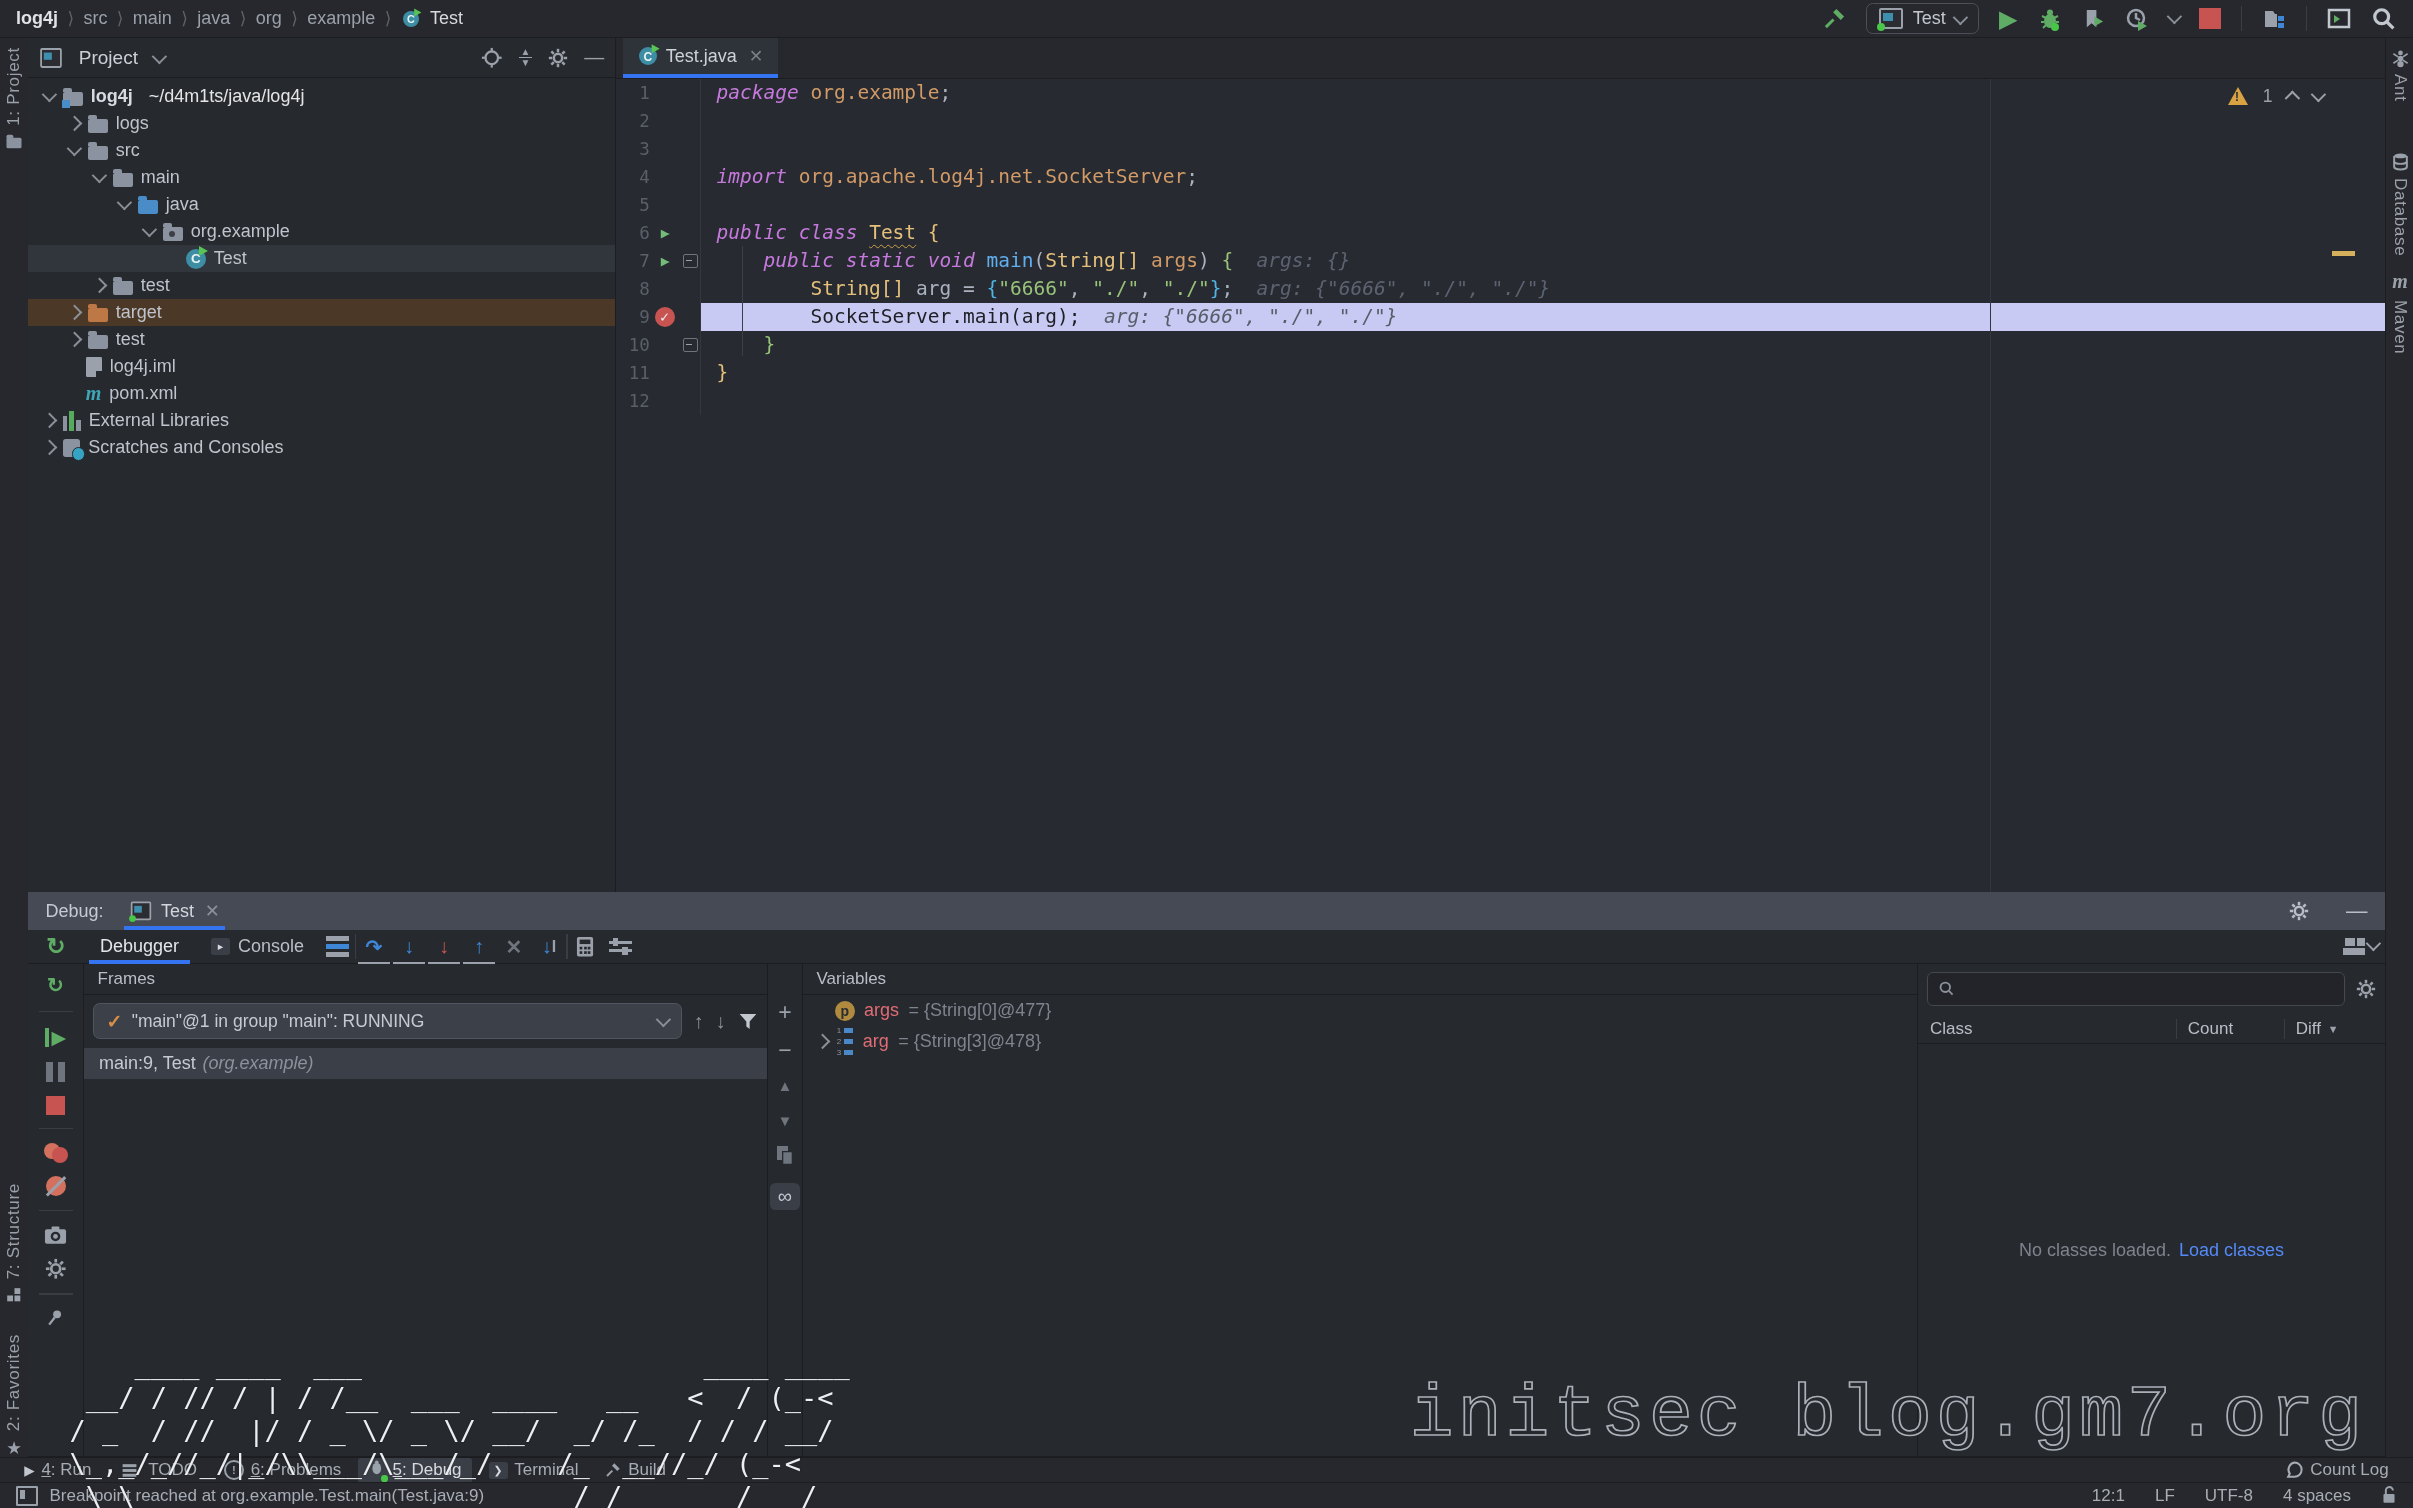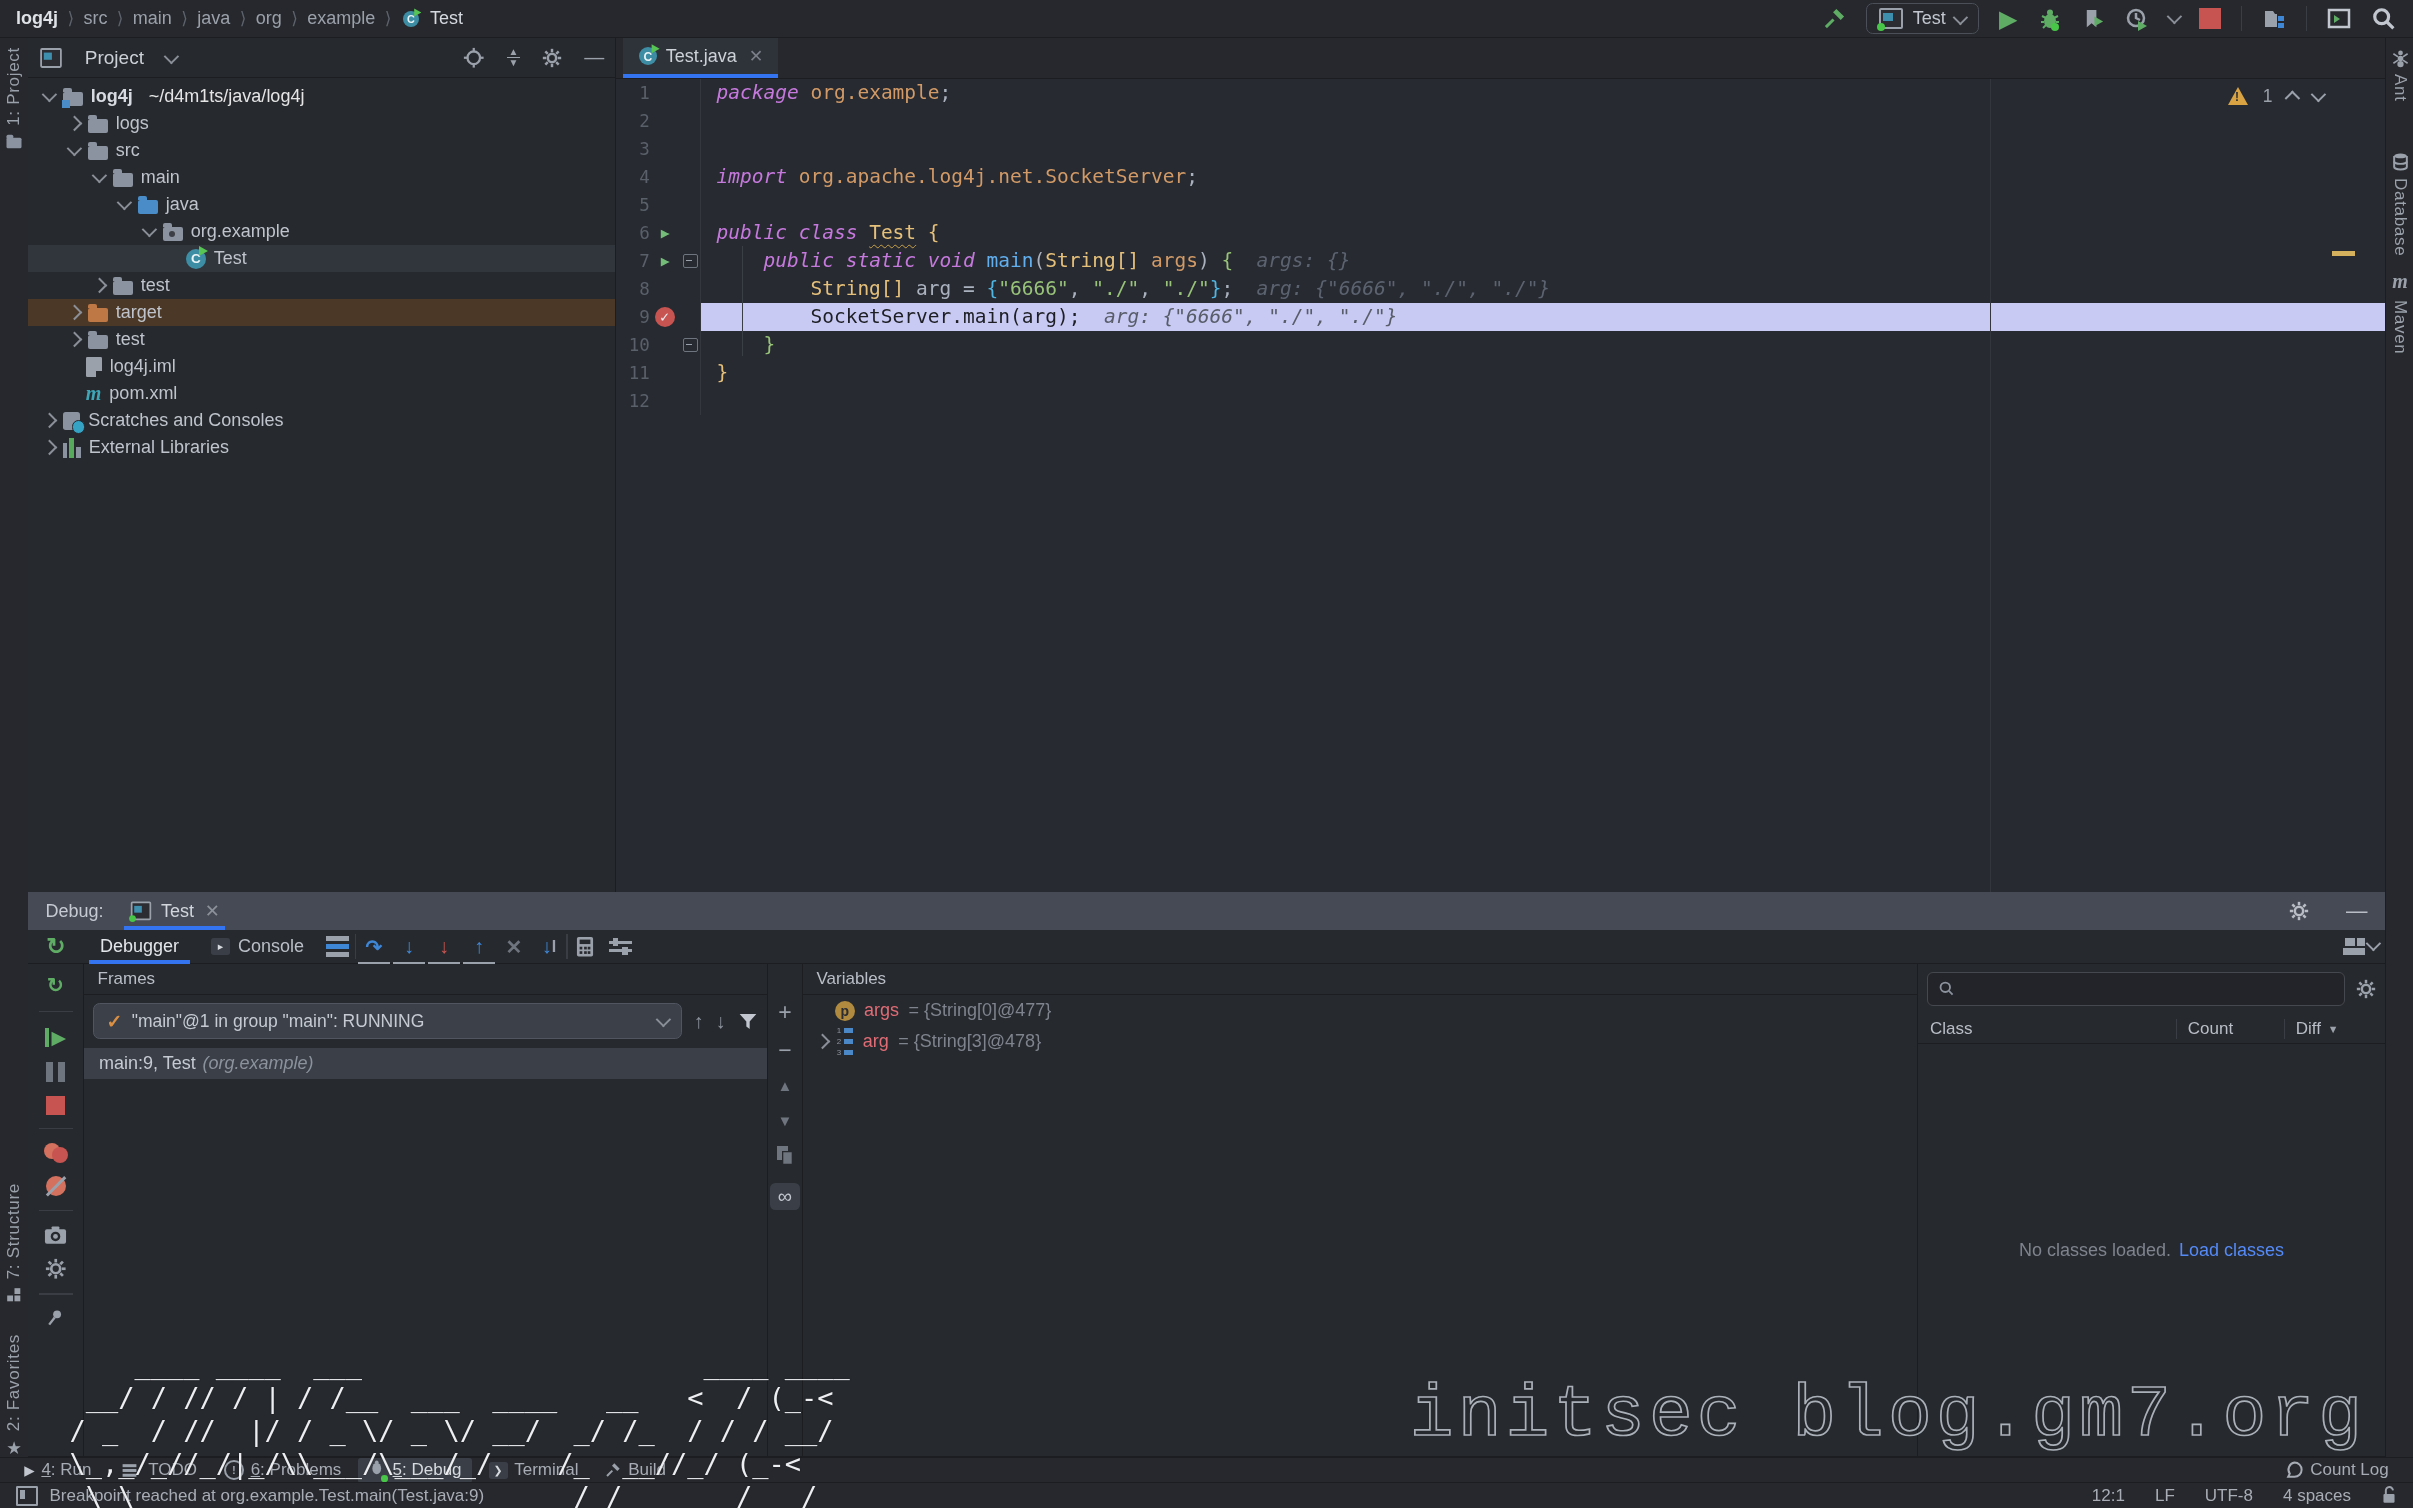--- a/index.html
+++ b/index.html
@@ -60,21 +60,21 @@
   
   .stripe{background:#26282d;}
   #lstripe{left:0;top:38px;width:28px;height:1419px;border-right:1.3px solid #1b1d21;}
   #rstripe{left:2385px;top:38px;width:28px;height:1419px;border-left:1.3px solid #1b1d21;}
   .vlabel{writing-mode:vertical-rl;font-size:17px;color:#9ba1aa;letter-spacing:0.7px;}
   .vlabel.up{transform:rotate(180deg);}
   #lstripe .slot,#rstripe .slot{position:absolute;left:0;width:28px;display:flex;flex-direction:column;align-items:center;gap:6.7px;}
 
   
   #project{left:28px;top:38px;width:588px;height:855px;background:#26292e;border-right:1.3px solid #1b1d21;box-sizing:border-box;}
-  #projhead{height:40px;display:flex;align-items:center;padding:0 10.8px;gap:22px;border-bottom:0.7px solid #1b1d21;box-sizing:border-box;}
+  #projhead{height:40px;display:flex;align-items:center;padding:0 10.8px;gap:16px;border-bottom:0.7px solid #1b1d21;box-sizing:border-box;}
   #projhead .title{font-size:19px;color:#ccd0d7;}
   #projhead .spring{flex:1;}
   #tree{font-size:18px;color:#bfc4cc;padding-top:5.4px;}
   .trow{height:27px;display:flex;align-items:center;gap:8px;box-sizing:border-box;}
   .trow .lbl{white-space:nowrap;}
   .trow .sub{color:#e5e5e5;margin-left:8px;}
   .trow.bold .lbl{font-weight:bold;color:#d7dbe1;}
   .trow.excluded{background:#4c3826;}
   .trow.subtle{background:#31353c;}
 
@@ -454,32 +454,32 @@
 
      </div>
       <div class="trow " style="padding-left:41px">
        <span class="tchev none"></span>
         <span class="mvn">m</span>
         <span class="lbl">pom.xml</span>
 
      </div>
       <div class="trow " style="padding-left:16px">
        <span class="tchev closed"></span>
+        <span class="libs">
+          <i></i>
+          <i></i>
+          <i></i>
+        </span>
+        <span class="lbl">External Libraries</span>
+
+     </div>
+      <div class="trow " style="padding-left:16px">
+       <span class="tchev closed"></span>
         <span class="scr"></span>
         <span class="lbl">Scratches and Consoles</span>
-
-     </div>
-      <div class="trow " style="padding-left:16px">
-       <span class="tchev closed"></span>
-        <span class="libs">
-          <i></i>
-          <i></i>
-          <i></i>
-        </span>
-        <span class="lbl">External Libraries</span>
 
      </div>
     </div>
 </div>
 
 <div id="editor" class="abs">
   <div id="tabrow">
     <span class="etab" style="margin-left:6.7px">
       <span class="clsic" style="transform:scale(.9)">C</span>
       <span>Test.java</span>

